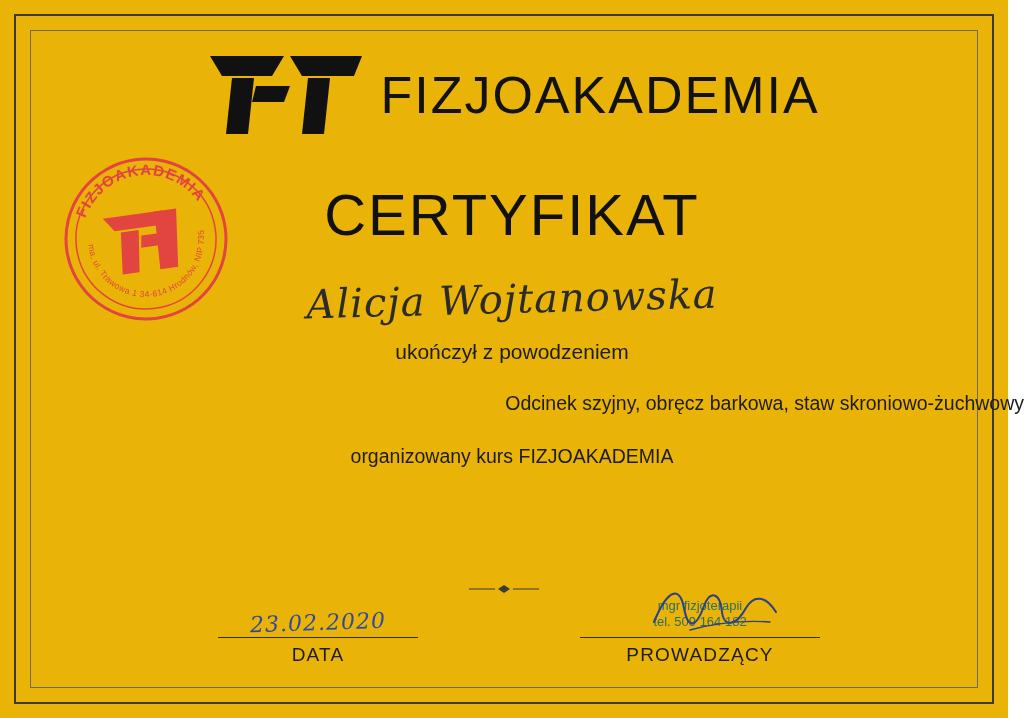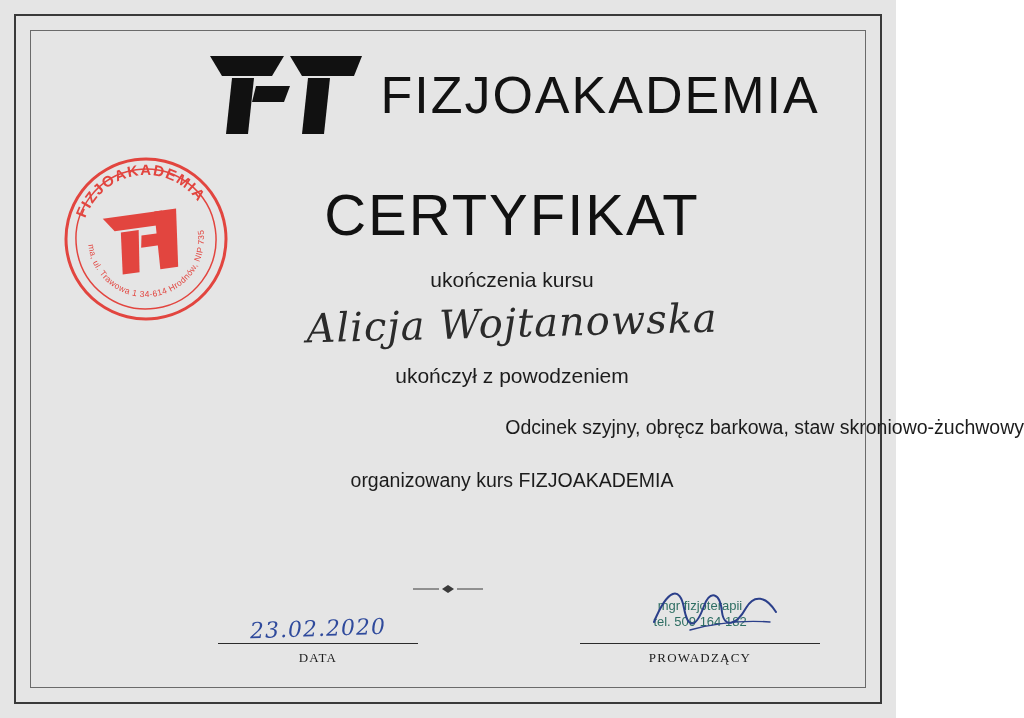--- a/index.html
+++ b/index.html
@@ -10,23 +10,23 @@
   body {
     width: 1024px;
     height: 718px;
     font-family: "Liberation Sans", sans-serif;
     color: #1a1a1a;
     overflow: hidden;
   }
 
   .certificate {
     position: relative;
-    width: 896px;
+    width: 1008px;
     height: 718px;
-    background: #e5e5e5;
+    background: #eab308;
     box-sizing: border-box;
   }
 
   
   .border-outer {
     position: absolute;
     left: 14px;
     top: 14px;
     right: 14px;
     bottom: 14px;
@@ -84,21 +84,21 @@
     left: 0;
     top: 185px;
     width: 1024px;
     text-align: center;
   }
   .title {
     font-size: 58px;
     letter-spacing: 2px;
     font-weight: 400;
     color: #111;
-    margin: 0 0 22px 0;
+    margin: 0 0 30px 0;
     line-height: 1.05;
   }
   .subtitle {
     font-size: 21px;
     color: #1c1c1c;
     margin: 0 0 6px 0;
   }
   .recipient {
     font-family: "DejaVu Serif", serif;
     font-style: italic;
@@ -159,24 +159,23 @@
     left: 580px;
     bottom: 0;
     width: 240px;
   }
   .sign-line {
     border-top: 1px solid #2b2b2b;
     width: 100%;
     margin: 0 auto 6px auto;
   }
   .sign-caption {
-    font-size: 13px;
+    font-size: 19px;
     letter-spacing: 1.2px;
     color: #1c1c1c;
-    font-family: Liberation Serif, serif;
   }
   .handwritten-date {
     font-family: "DejaVu Serif", serif;
     font-style: italic;
     font-size: 22px;
     color: #2f4a9c;
     transform: rotate(-2deg);
     margin-bottom: 2px;
     letter-spacing: 1px;
   }
@@ -253,21 +252,20 @@
         <polygon points="44,58 104,58 96,72 54,72"></polygon>
         <polygon points="60,74 78,74 73,116 56,116"></polygon>
         <polygon points="80,80 110,80 105,92 78,92"></polygon>
         <polygon points="96,58 118,58 112,116 94,116"></polygon>
       </g>
     </svg>
   </div>
 
   <div class="body-block">
     <h1 class="title">CERTYFIKAT</h1>
-    <p class="subtitle">ukończenia kursu</p>
     <p class="recipient">Alicja Wojtanowska</p>
     <p class="completed">ukończył z powodzeniem</p>
     <p class="course-line second">Odcinek szyjny, obręcz barkowa, staw skroniowo-żuchwowy</p>
     <p class="organizer">organizowany kurs FIZJOAKADEMIA</p>
   </div>
 
   <div class="ornament" style="top:580px;">
     <svg viewBox="0 0 70 10" width="70" height="10" aria-hidden="true">
       <line x1="0" y1="5" x2="26" y2="5" stroke="#3a3a3a" stroke-width="1"></line>
       <polygon points="35,1 41,5 35,9 29,5" fill="#3a3a3a"></polygon>

